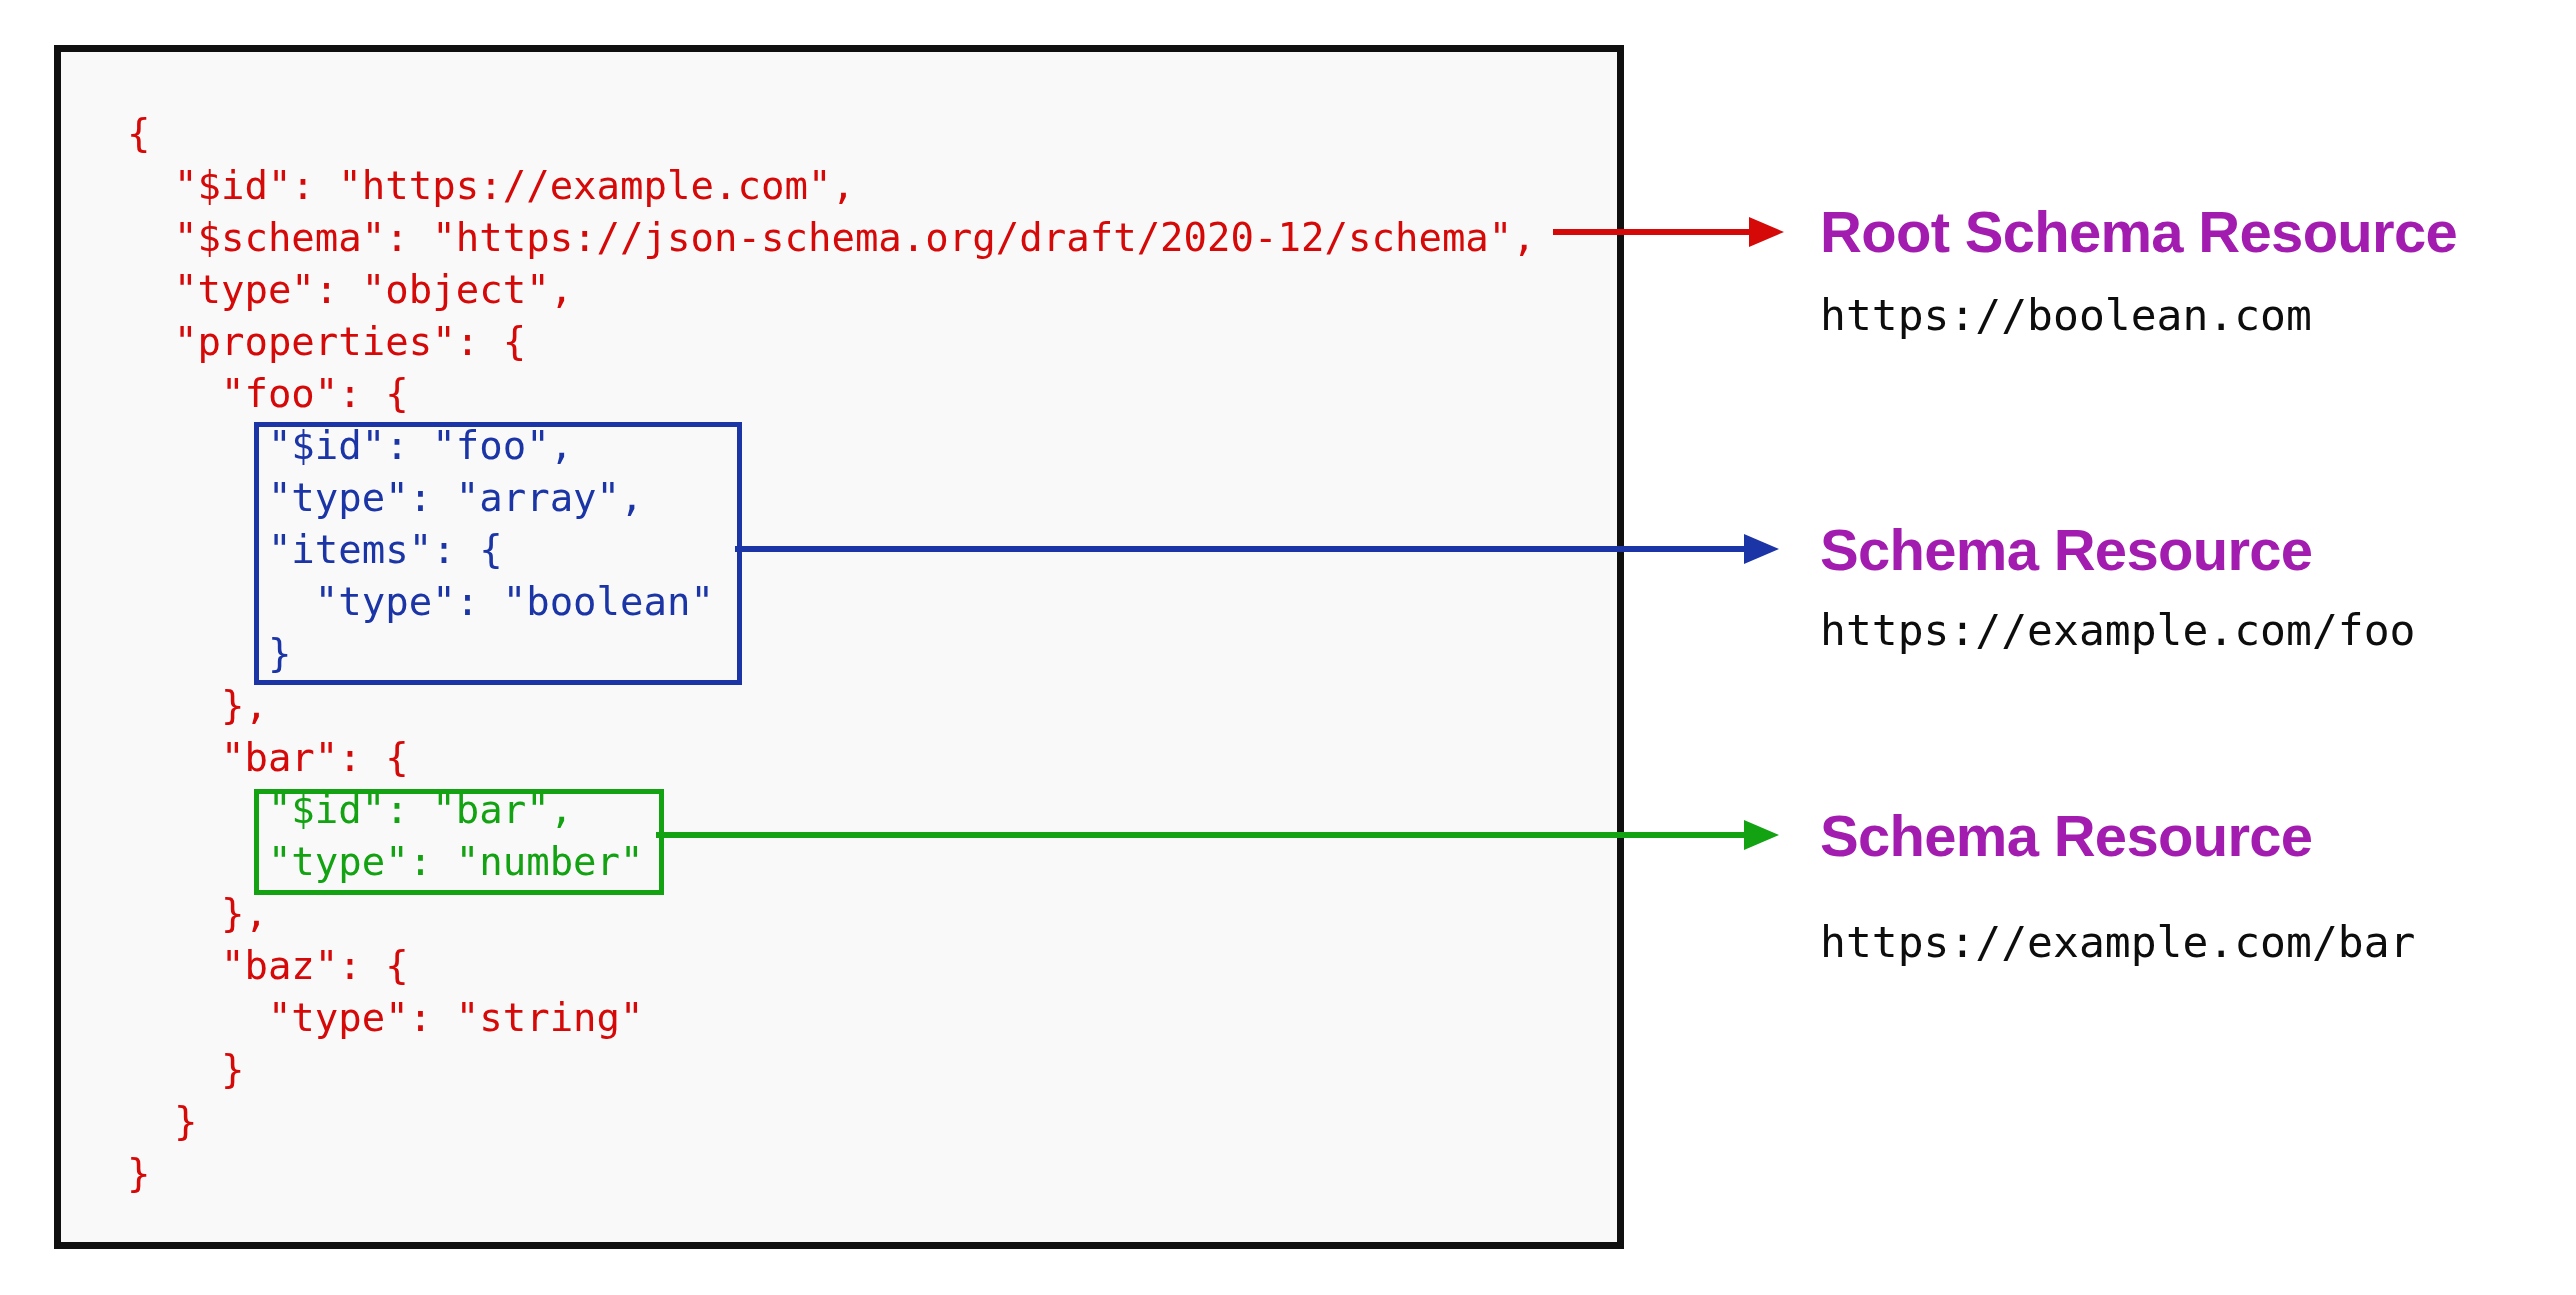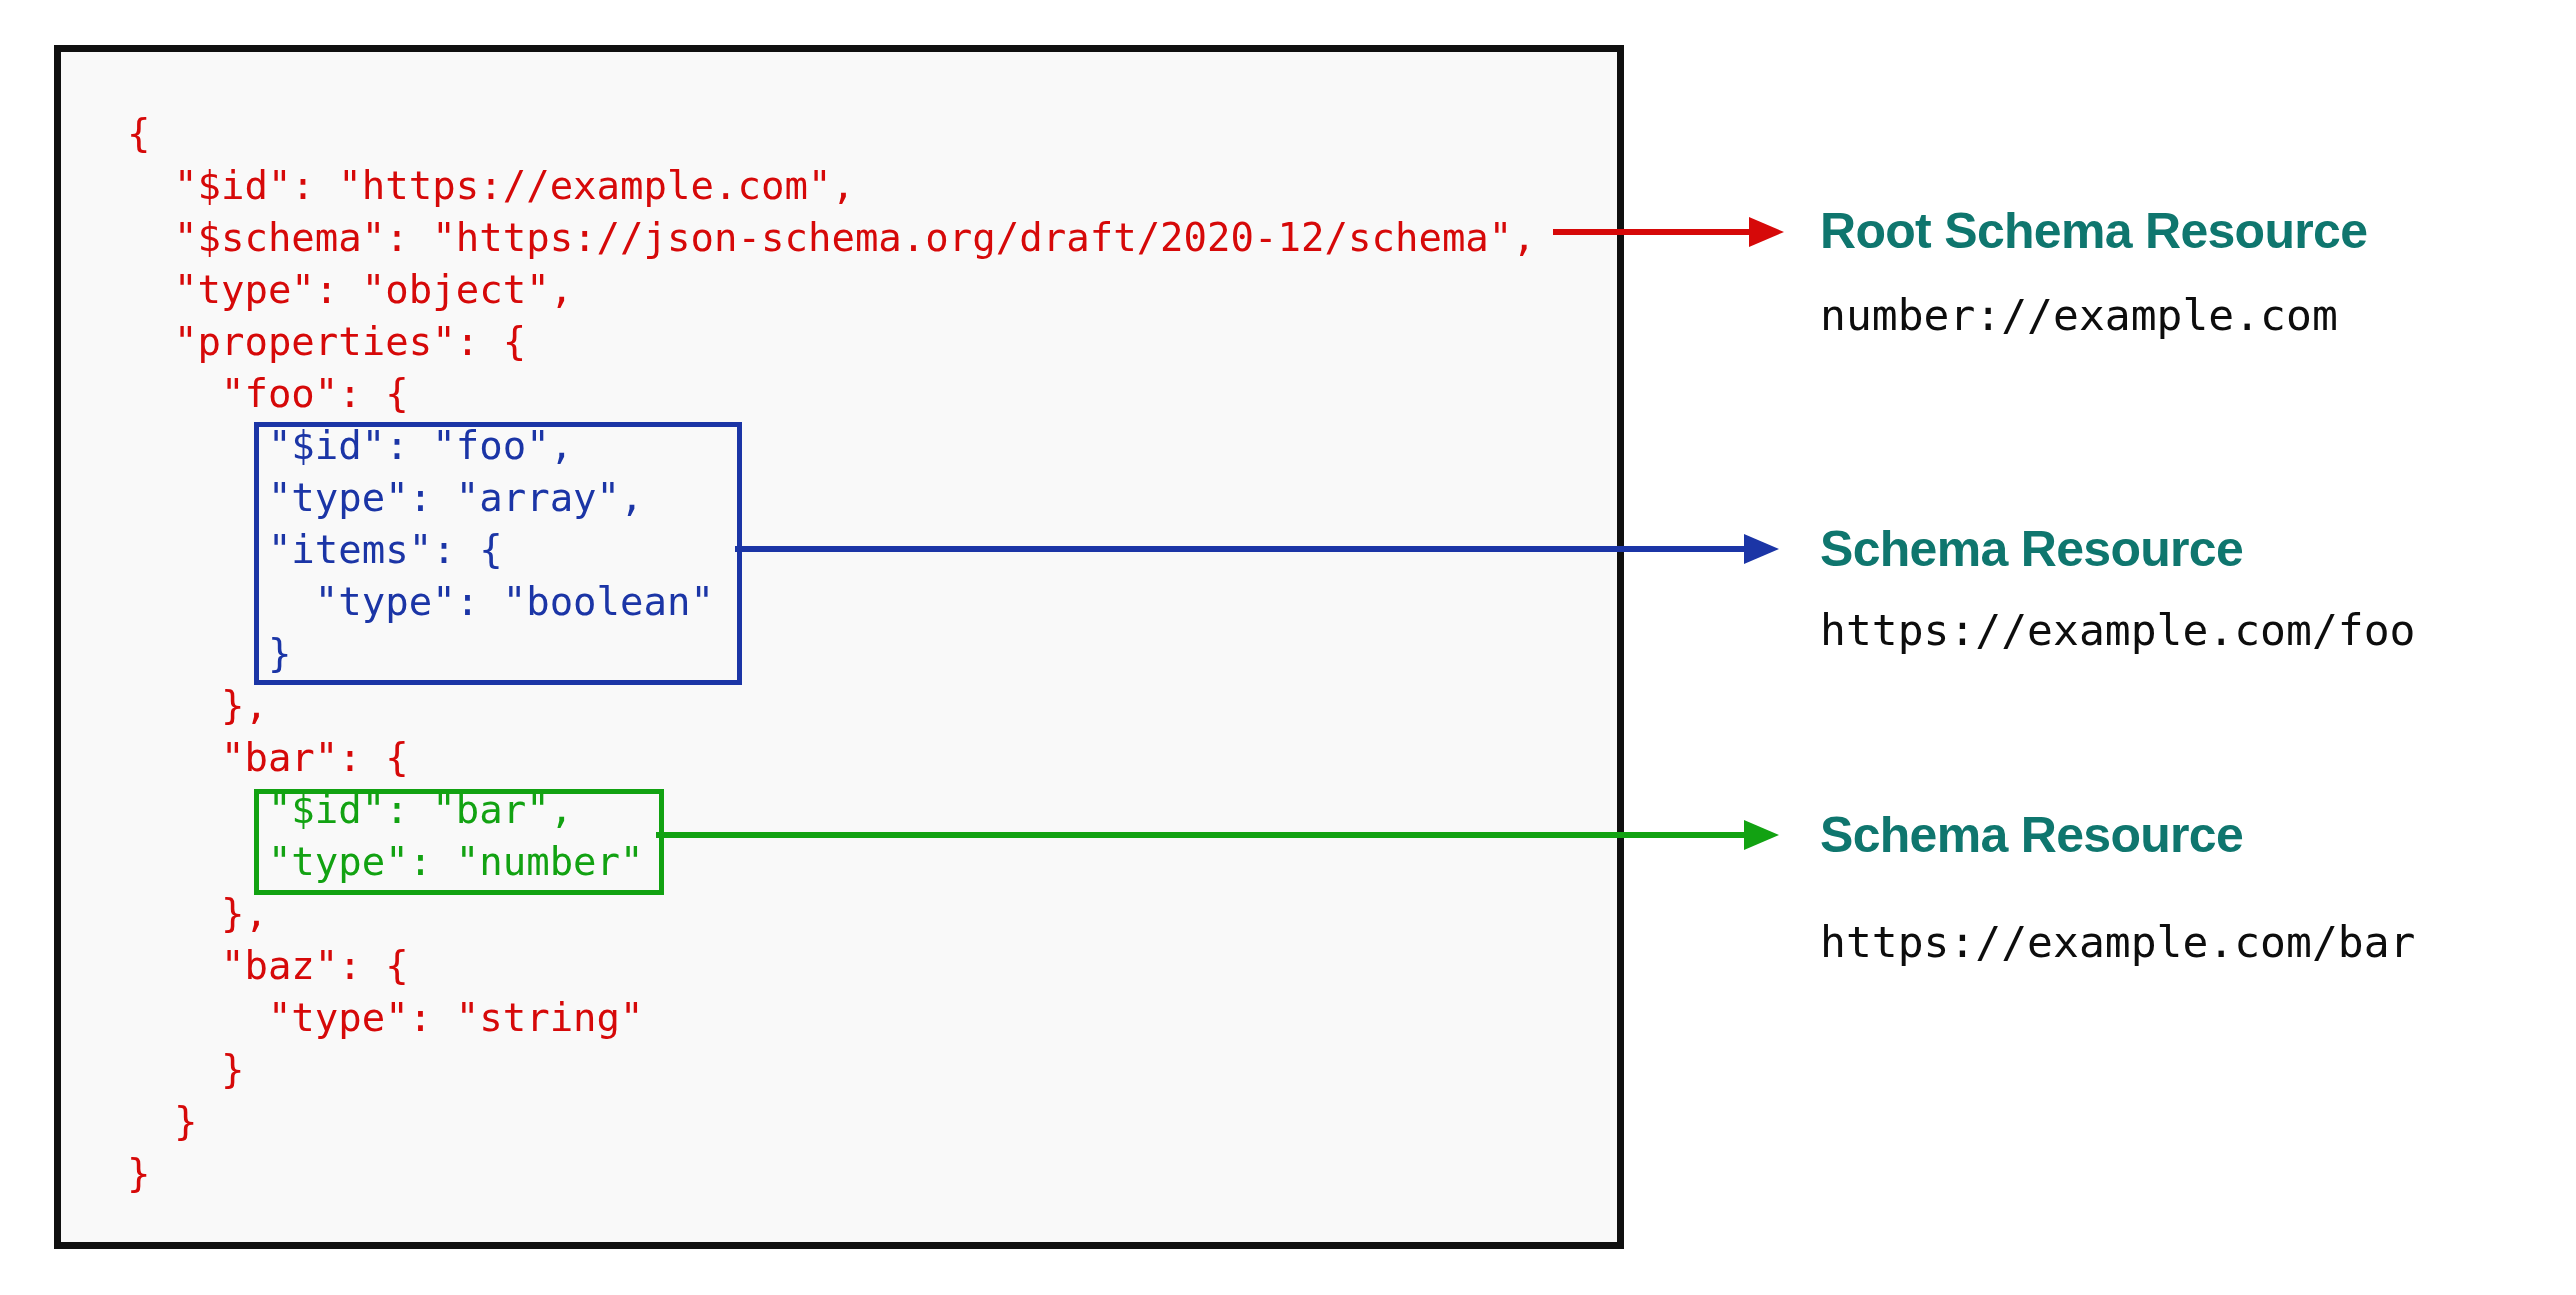--- a/index.html
+++ b/index.html
@@ -98,22 +98,22 @@
   .arrow-bar .shaft  { background: var(--c-green); }
   .arrow-bar .head   { border-left-color: var(--c-green); }
 
   
   .anno-title {
     position: absolute;
     left: 1820px;
     transform: translateY(-50%);
     font-family: "Liberation Sans", sans-serif;
     font-weight: bold;
-    font-size: 50px;
-    color: #0f766e;
+    font-size: 58px;
+    color: #a21caf;
     white-space: nowrap;
     letter-spacing: -0.7px;
   }
   .anno-url {
     position: absolute;
     left: 1820px;
     transform: translateY(-50%);
     font-family: "DejaVu Sans Mono", monospace;
     font-size: 43px;
     color: #0d0d0d;
@@ -166,21 +166,21 @@
   <div class="arrow arrow-foo">
     <div class="shaft"></div>
     <div class="head"></div>
   </div>
   <div class="arrow arrow-bar">
     <div class="shaft"></div>
     <div class="head"></div>
   </div>
 
   <div class="anno-title anno-title-root">Root Schema Resource</div>
-  <div class="anno-url anno-url-root">number://example.com</div>
+  <div class="anno-url anno-url-root">https://boolean.com</div>
 
   <div class="anno-title anno-title-foo">Schema Resource</div>
   <div class="anno-url anno-url-foo">https://example.com/foo</div>
 
   <div class="anno-title anno-title-bar">Schema Resource</div>
   <div class="anno-url anno-url-bar">https://example.com/bar</div>
 
 </div>
 
 

